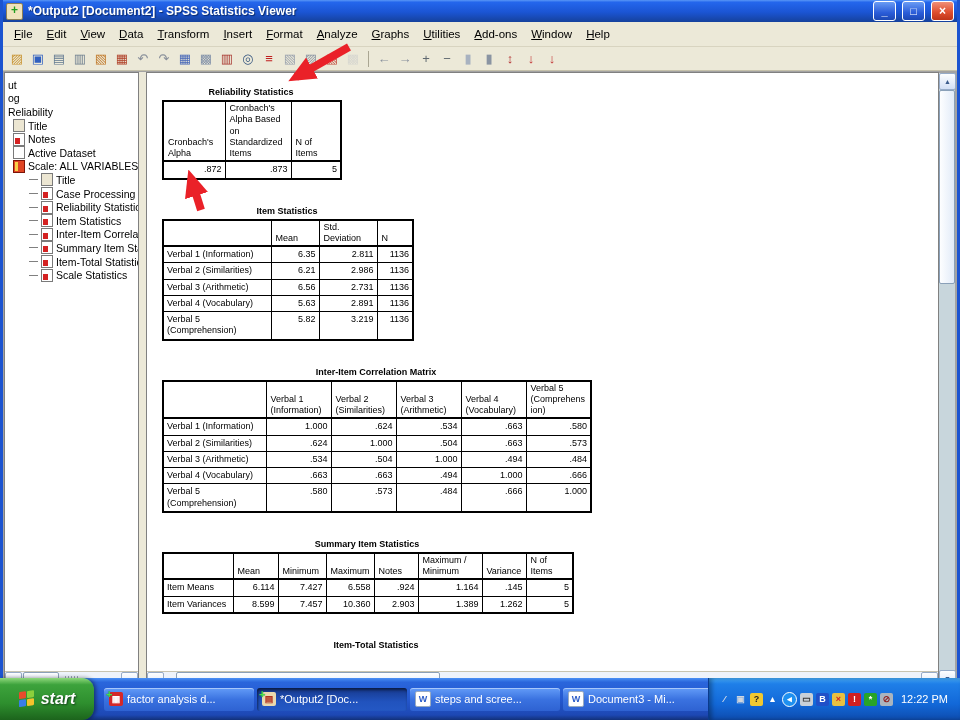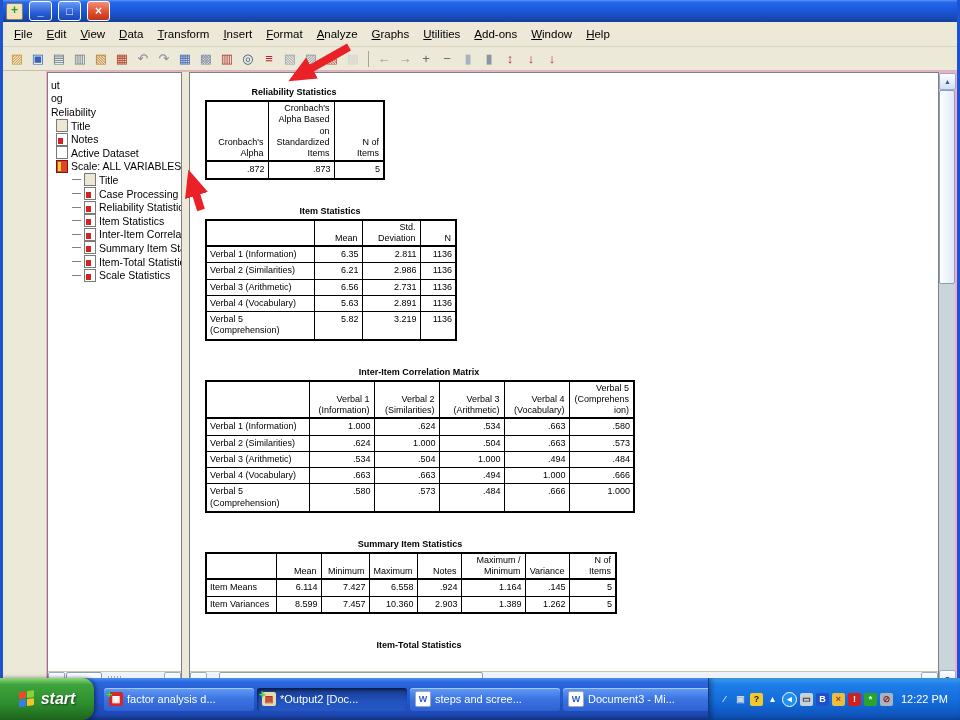--- a/index.html
+++ b/index.html
@@ -24,21 +24,21 @@
   .menu-item{display:inline-block;padding:3px 7px;cursor:default;}
   .menu-item::first-letter{text-decoration:underline;}
   .toolbar{height:23px;flex:none;display:flex;align-items:center;background:#ece9d8;padding:0 4px;gap:1px;
     border-bottom:1px solid #c4c0aa;}
   .tb-group{display:flex;align-items:center;gap:1px;}
   .tbtn{width:20px;height:18px;display:inline-flex;align-items:center;justify-content:center;
     font-size:13px;border-radius:2px;}
   .tbtn.disabled{opacity:.4;}
   .tb-sep{width:1px;height:16px;background:#aaa692;margin:0 4px;}
   
-  .main{flex:1;display:flex;min-height:0;background:#f9a8d4;padding:1px;margin-left:43px;}
+  .main{flex:1;display:flex;min-height:0;background:#a3a3a3;padding:1px;}
   .sidebar{width:133px;flex:none;display:flex;flex-direction:column;background:#fff;
     border:1px solid #808080;}
   .tree{flex:1;overflow:hidden;padding-top:5px;font-size:10.5px;color:#000;}
   .tree-item{height:13.6px;display:flex;align-items:center;gap:3px;white-space:nowrap;}
   .tree-item.d1{padding-left:8px;}
   .tree-item.d2{padding-left:24px;}
   .conn{width:9px;height:1px;background:#808080;flex:none;}
   .ti{width:10px;height:11px;border:1px solid #7a7a7a;background:#fff;flex:none;position:relative;}
   .ti.none{visibility:hidden;width:0;border:none;}
   .ti.title{background:#ece6d2;}
@@ -46,21 +46,21 @@
   .ti.book{background:#e04524;border-color:#7c1408;}
   .ti.book::after{content:"";position:absolute;left:1px;top:1px;width:3px;height:9px;background:#f8d048;}
   .splitter{width:7px;flex:none;background:#ece9d8;}
   .content-wrap{flex:1;min-width:0;display:flex;flex-direction:column;background:#fff;border:1px solid #808080;}
   .content{flex:1;overflow:hidden;padding:14px 0 0 15px;position:relative;}
   
   .tblock{margin-bottom:26px;}
   .ttitle{font-size:9px;font-weight:bold;text-align:center;margin-bottom:3px;}
   table.spss{border-collapse:collapse;border:2px solid #000;table-layout:fixed;
     font-size:9px;line-height:1.25;color:#000;}
-  table.spss th{border:1px solid #000;border-bottom:2px solid #000;font-weight:normal;text-align:right;
+  table.spss th{border:1px solid #000;border-bottom:2px solid #000;font-weight:normal;text-align:left;
     vertical-align:bottom;padding:1px 4px;white-space:pre-line;}
   table.spss td{border:1px solid #000;padding:2px 3px;vertical-align:top;}
   table.spss td.num{text-align:right;}
   table.spss td.rowlabel{text-align:left;white-space:pre-line;}
   
   .hscroll{height:15px;flex:none;display:flex;background:#eef3fb;border-top:1px solid #c8c4b0;}
   .vscroll{width:16px;flex:none;display:flex;flex-direction:column;background:#c8d6dc;margin:1px 1px 1px 0;}
   .sbtn{flex:none;width:15px;height:15px;background:linear-gradient(180deg,#fdfeff,#d3dff5);
     border:1px solid #96abc8;border-radius:2px;color:#3a5a8c;font-size:7px;
     display:flex;align-items:center;justify-content:center;}
@@ -114,20 +114,21 @@
   .overlay{position:absolute;left:0;top:0;pointer-events:none;z-index:50;}
 </style>
 </head>
 <body>
 
 <div class="screen">
   <div class="window">
 
     <div class="titlebar">
       <span class="app-icon">+</span>
+      <span class="title-text">*Output2 [Document2] - SPSS Statistics Viewer</span>
       <span class="win-btn">_</span>
       <span class="win-btn">□</span>
       <span class="win-btn close">×</span>
     </div>
 
     <div class="menubar">
         <span class="menu-item">File</span>
         <span class="menu-item">Edit</span>
         <span class="menu-item">View</span>
         <span class="menu-item">Data</span>

